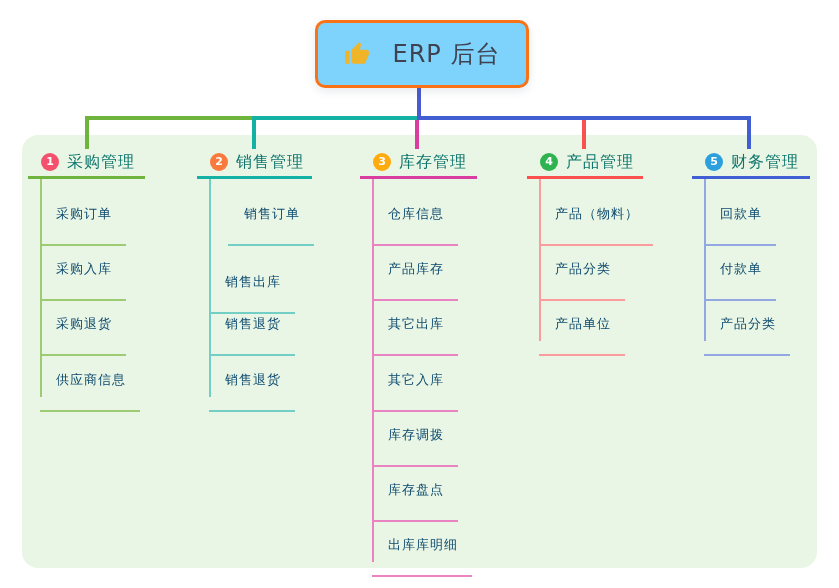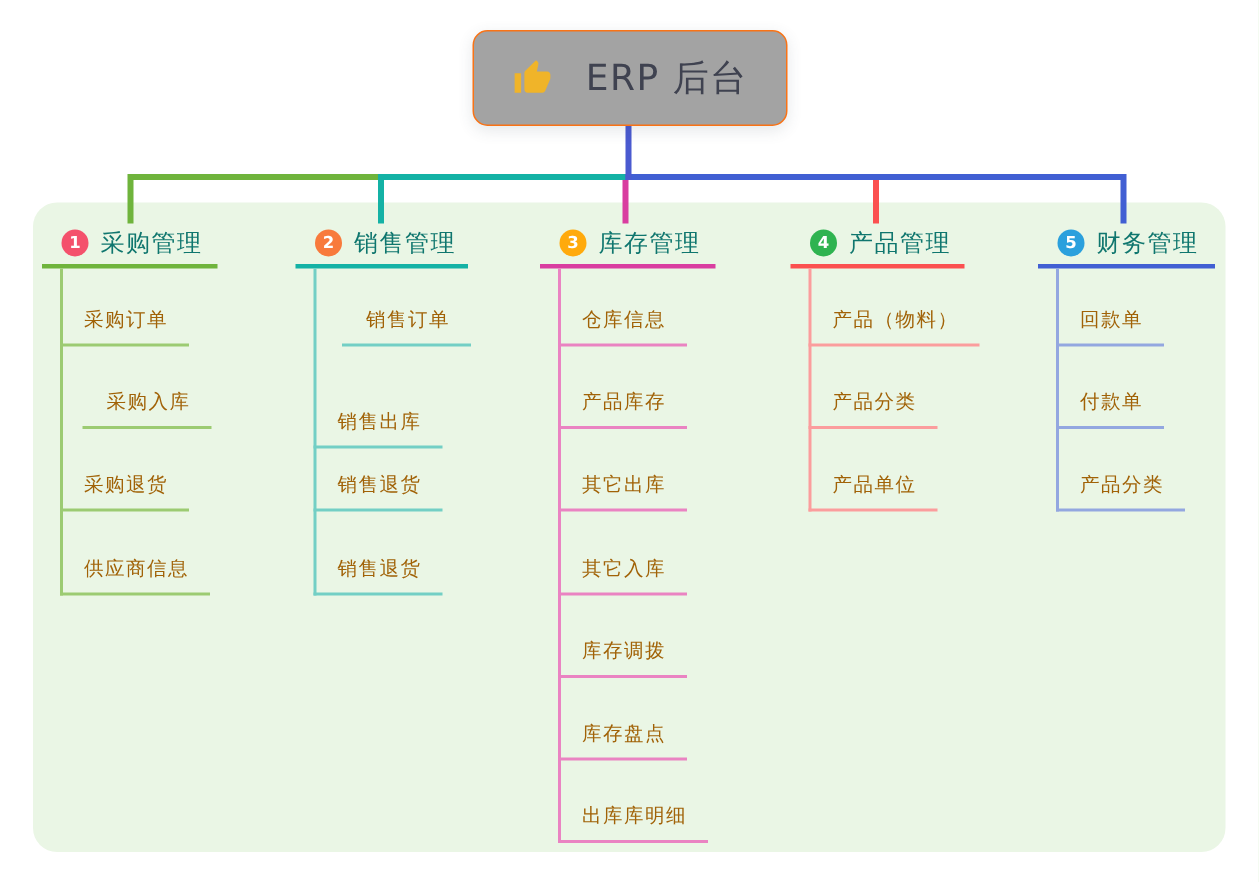--- a/index.html
+++ b/index.html
@@ -9,41 +9,41 @@
     font-family:"DejaVu Sans","Liberation Sans",sans-serif;
   }
   .stage{position:absolute;inset:0;}
   .seg{position:absolute;}
   .panel{
     position:absolute;left:22px;top:135px;width:795px;height:433px;
     border-radius:16px;
   }
   .root-node{
     position:absolute;left:315px;top:20px;width:208px;height:62px;
-    background:#a3a3a3;border:1px solid #f97316;border-radius:10px;
+    background:#7dd3fc;border:3px solid #f97316;border-radius:10px;
     box-shadow:0 3px 10px rgba(60,70,90,.12);
     display:flex;align-items:center;justify-content:center;gap:23px;
     cursor:pointer;
   }
   .root-label{font-size:24px;color:#3f4250;font-weight:500;letter-spacing:1px;}
   .branch-title{
     position:absolute;height:31px;box-sizing:border-box;
     display:flex;align-items:center;gap:8px;padding-left:13px;
     cursor:pointer;
   }
   .badge{
     width:18px;height:18px;border-radius:50%;flex:0 0 18px;
     color:#fff;font-size:11px;font-weight:bold;line-height:18px;
     display:flex;align-items:center;justify-content:center;
   }
   .branch-label{font-size:16px;color:#0f766e;letter-spacing:1px;}
   .child-row{
     position:absolute;white-space:nowrap;
-    font-size:13px;line-height:16px;color:#a16207;
-    padding:0 14px 7px 16px;letter-spacing:1px;
+    font-size:13px;line-height:16px;color:#0c4a6e;
+    padding:0 14px 22px 16px;letter-spacing:1px;
     cursor:pointer;
   }
 </style>
 </head>
 <body>
 
 <div class="stage">
 
   <div class="panel" id="panel" style="background: rgb(234, 246, 229);"></div>
 
@@ -69,21 +69,21 @@
     <span class="root-label">ERP 后台</span>
   </div>
 
   <div id="branches">
       <div class="branch-title" style="left: 28px; top: 148px; width: 117px; border-bottom: 3px solid rgb(111, 180, 60);">
         <span class="badge" style="background: rgb(244, 81, 108);">1</span>
         <span class="branch-label">采购管理</span>
       </div>
       <div class="seg" style="left: 40px; top: 179px; width: 2px; height: 217.51px; background: rgb(156, 203, 114);"></div>
       <div class="child-row" style="left: 40px; top: 206px; border-bottom: 2px solid rgb(156, 203, 114);">采购订单</div>
-      <div class="child-row" style="left: 40px; top: 261.17px; border-bottom: 2px solid rgb(156, 203, 114); margin-left: 15px;">采购入库</div>
+      <div class="child-row" style="left: 40px; top: 261.17px; border-bottom: 2px solid rgb(156, 203, 114);">采购入库</div>
       <div class="child-row" style="left: 40px; top: 316.34px; border-bottom: 2px solid rgb(156, 203, 114);">采购退货</div>
       <div class="child-row" style="left: 40px; top: 371.51px; border-bottom: 2px solid rgb(156, 203, 114);">供应商信息</div>
       <div class="branch-title" style="left: 197px; top: 148px; width: 115px; border-bottom: 3px solid rgb(20, 178, 165);">
         <span class="badge" style="background: rgb(248, 122, 60);">2</span>
         <span class="branch-label">销售管理</span>
       </div>
       <div class="seg" style="left: 209px; top: 179px; width: 2px; height: 217.51px; background: rgb(115, 207, 197);"></div>
       <div class="child-row" style="left: 209px; top: 206px; border-bottom: 2px solid rgb(115, 207, 197); margin-left: 19px;">销售订单</div>
       <div class="child-row" style="left: 209px; top: 261.17px; border-bottom: 2px solid rgb(115, 207, 197); margin-top: 13px;">销售出库</div>
       <div class="child-row" style="left: 209px; top: 316.34px; border-bottom: 2px solid rgb(115, 207, 197);">销售退货</div>

